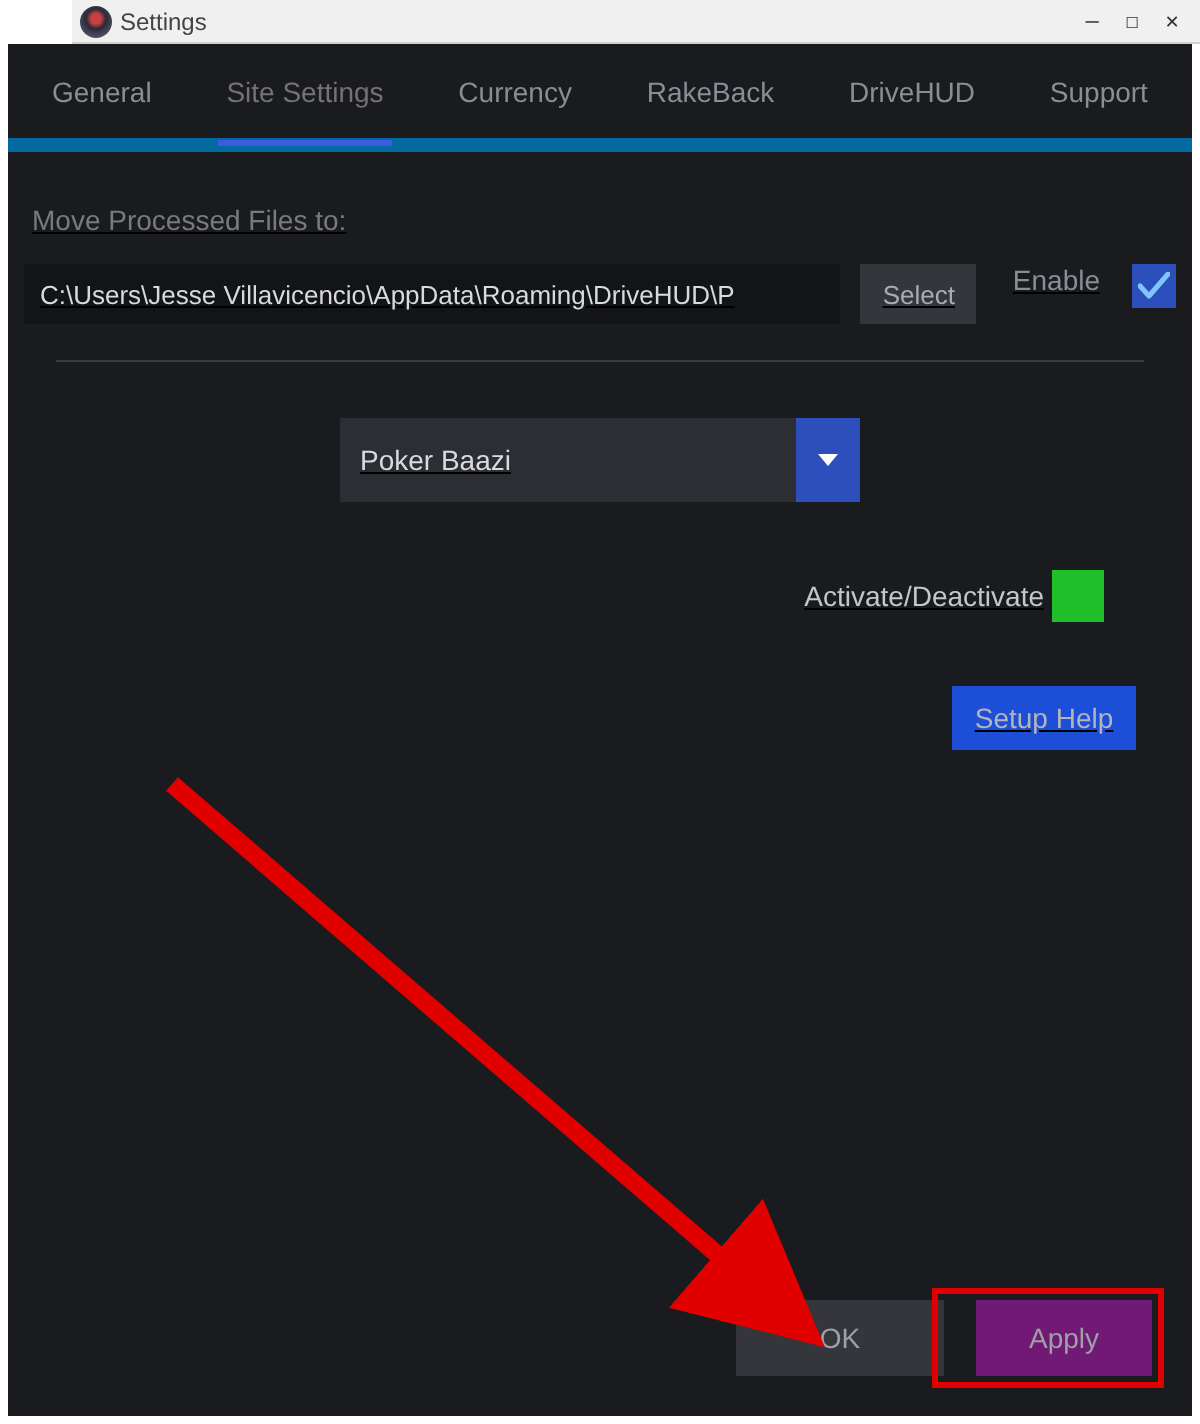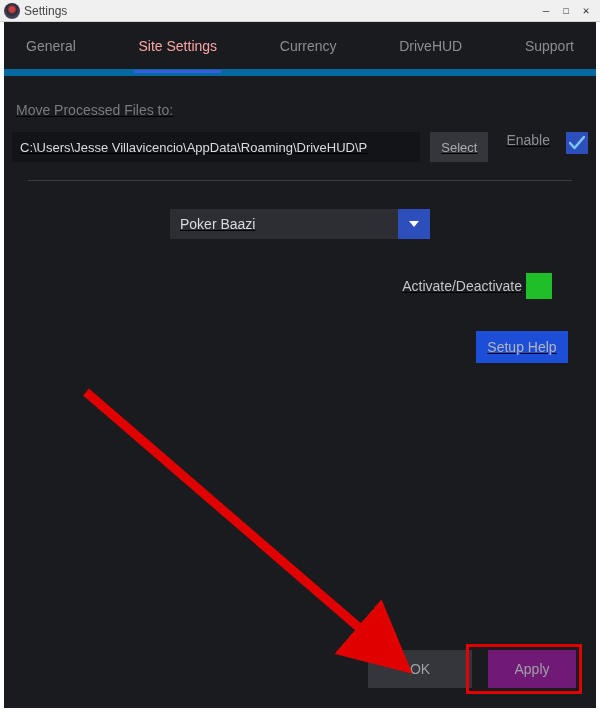--- a/index.html
+++ b/index.html
@@ -1,38 +1,38 @@
 <!DOCTYPE html>
 <html><head>
 <meta charset="utf-8">
 <style>
   * { box-sizing: border-box; margin: 0; padding: 0; font-family: "Segoe UI", Arial, sans-serif; }
   html, body { width: 600px; height: 712px; background: #e8e8e8; }
   .window { width: 600px; height: 712px; background: #fff; position: relative; }
-  .titlebar { height: 22px; background: #f0f0f0; border-bottom: 1px solid #d0d0d0; display: flex; align-items: center; padding: 0 4px; }
+  .titlebar { height: 22px; background: #f0f0f0; border-bottom: 1px solid #d0d0d0; display: flex; align-items: center; padding: 0 4px; margin-left: 36px; }
   .titlebar-icon { width: 16px; height: 16px; border-radius: 50%; background: radial-gradient(circle at 50% 40%, #c94040 20%, #2a2a3a 40%, #6a6a7a 100%); margin-right: 4px; }
   .titlebar-title { font-size: 12px; color: #444; flex: 1; }
   .window-controls { display: flex; gap: 0px; }
   .win-btn { width: 20px; height: 16px; display: flex; align-items: center; justify-content: center; font-size: 11px; color: #333; cursor: pointer; font-family: monospace; }
   .content { position: absolute; top: 22px; left: 4px; right: 4px; bottom: 4px; background: #1a1b1f; }
   .tabs { display: flex; height: 54px; border-bottom: 7px solid #0369a1; align-items: center; padding: 0 10px; justify-content: space-between; }
   .tab { font-size: 14px; color: #8a8d94; padding: 0 12px; height: 54px; display: flex; align-items: center; cursor: pointer; position: relative; white-space: nowrap; }
-  .tab.active { color: #fca5a5; }
+  .tab.active { color: #737373; }
   .tab.active::after { content: ""; position: absolute; left: 8px; right: 8px; bottom: 0; height: 3px; background: #3a5de0; }
   .panel { padding: 26px 8px 0 8px; position: absolute; top: 54px; left: 0; right: 0; bottom: 0; text-decoration: underline; }
   .field-label { font-size: 14px; color: #787a80; margin: 0 0 14px 4px; }
   .path-row { display: flex; align-items: flex-start; gap: 10px; margin-bottom: 18px; padding: 0 0 0 0; }
   .path-input { flex: 1 1 auto; height: 30px; background: #131418; border: none; color: #d9dade; font-size: 13px; padding: 0 8px; outline: none; min-width: 0; overflow: hidden; text-overflow: ellipsis; white-space: nowrap; }
   .select-btn { width: 58px; height: 30px; background: #34363c; color: #a9abb0; font-size: 13px; border: none; cursor: pointer; }
   .enable-lbl { font-size: 14px; color: #8a8d94; margin-left: 8px; }
   .check { width: 22px; height: 22px; background: #2d4fbb; display: flex; align-items: center; justify-content: center; margin-left: 6px; cursor: pointer; }
   .check svg { width: 16px; height: 14px; }
   .divider { height: 1px; background: #3a3c42; margin: 0 16px 28px 16px; }
   .dropdown-row { display: flex; justify-content: center; margin-bottom: 34px; }
-  .dropdown-wrap { display: flex; width: 260px; height: 30px; }
+  .dropdown-wrap { display: flex; width: 260px; height: 42px; }
   .dropdown-field { flex: 1; background: #2c2e33; color: #d9dade; font-size: 14px; display: flex; align-items: center; padding: 0 10px; cursor: pointer; }
   .dropdown-btn { width: 32px; background: #2d4fbb; display: flex; align-items: center; justify-content: center; cursor: pointer; }
   .dropdown-btn svg { width: 10px; height: 6px; }
   .activate-row { display: flex; justify-content: flex-end; align-items: center; gap: 4px; padding-right: 36px; margin-bottom: 32px; }
   .activate-lbl { font-size: 14px; color: #c4c6cb; }
   .toggle-box { width: 26px; height: 26px; background: #1fbf2a; border: none; cursor: pointer; }
   .setup-row { display: flex; justify-content: flex-end; padding-right: 20px; }
   .setup-btn { width: 92px; height: 32px; background: #1d4ed8; color: #b3b5ba; font-size: 14px; border: none; cursor: pointer; }
   .footer { position: absolute; bottom: 20px; right: 20px; display: flex; gap: 16px; }
   .ok-btn { width: 104px; height: 38px; background: #34363c; color: #9ea0a6; font-size: 14px; border: none; cursor: pointer; }
@@ -52,20 +52,21 @@
       <div class="win-btn">☐</div>
       <div class="win-btn">✕</div>
     </div>
   </div>
 
   <div class="content">
     <div class="tabs">
       <div class="tab">General</div>
       <div class="tab active">Site Settings</div>
       <div class="tab">Currency</div>
+      <div class="tab">RakeBack</div>
       <div class="tab">DriveHUD</div>
       <div class="tab">Support</div>
     </div>
 
     <div class="panel">
       <div class="field-label">Move Processed Files to:</div>
 
       <div class="path-row">
         <input class="path-input" type="text" readonly="" value="C:\Users\Jesse Villavicencio\AppData\Roaming\DriveHUD\P" style="">
         <button class="select-btn">Select</button>

